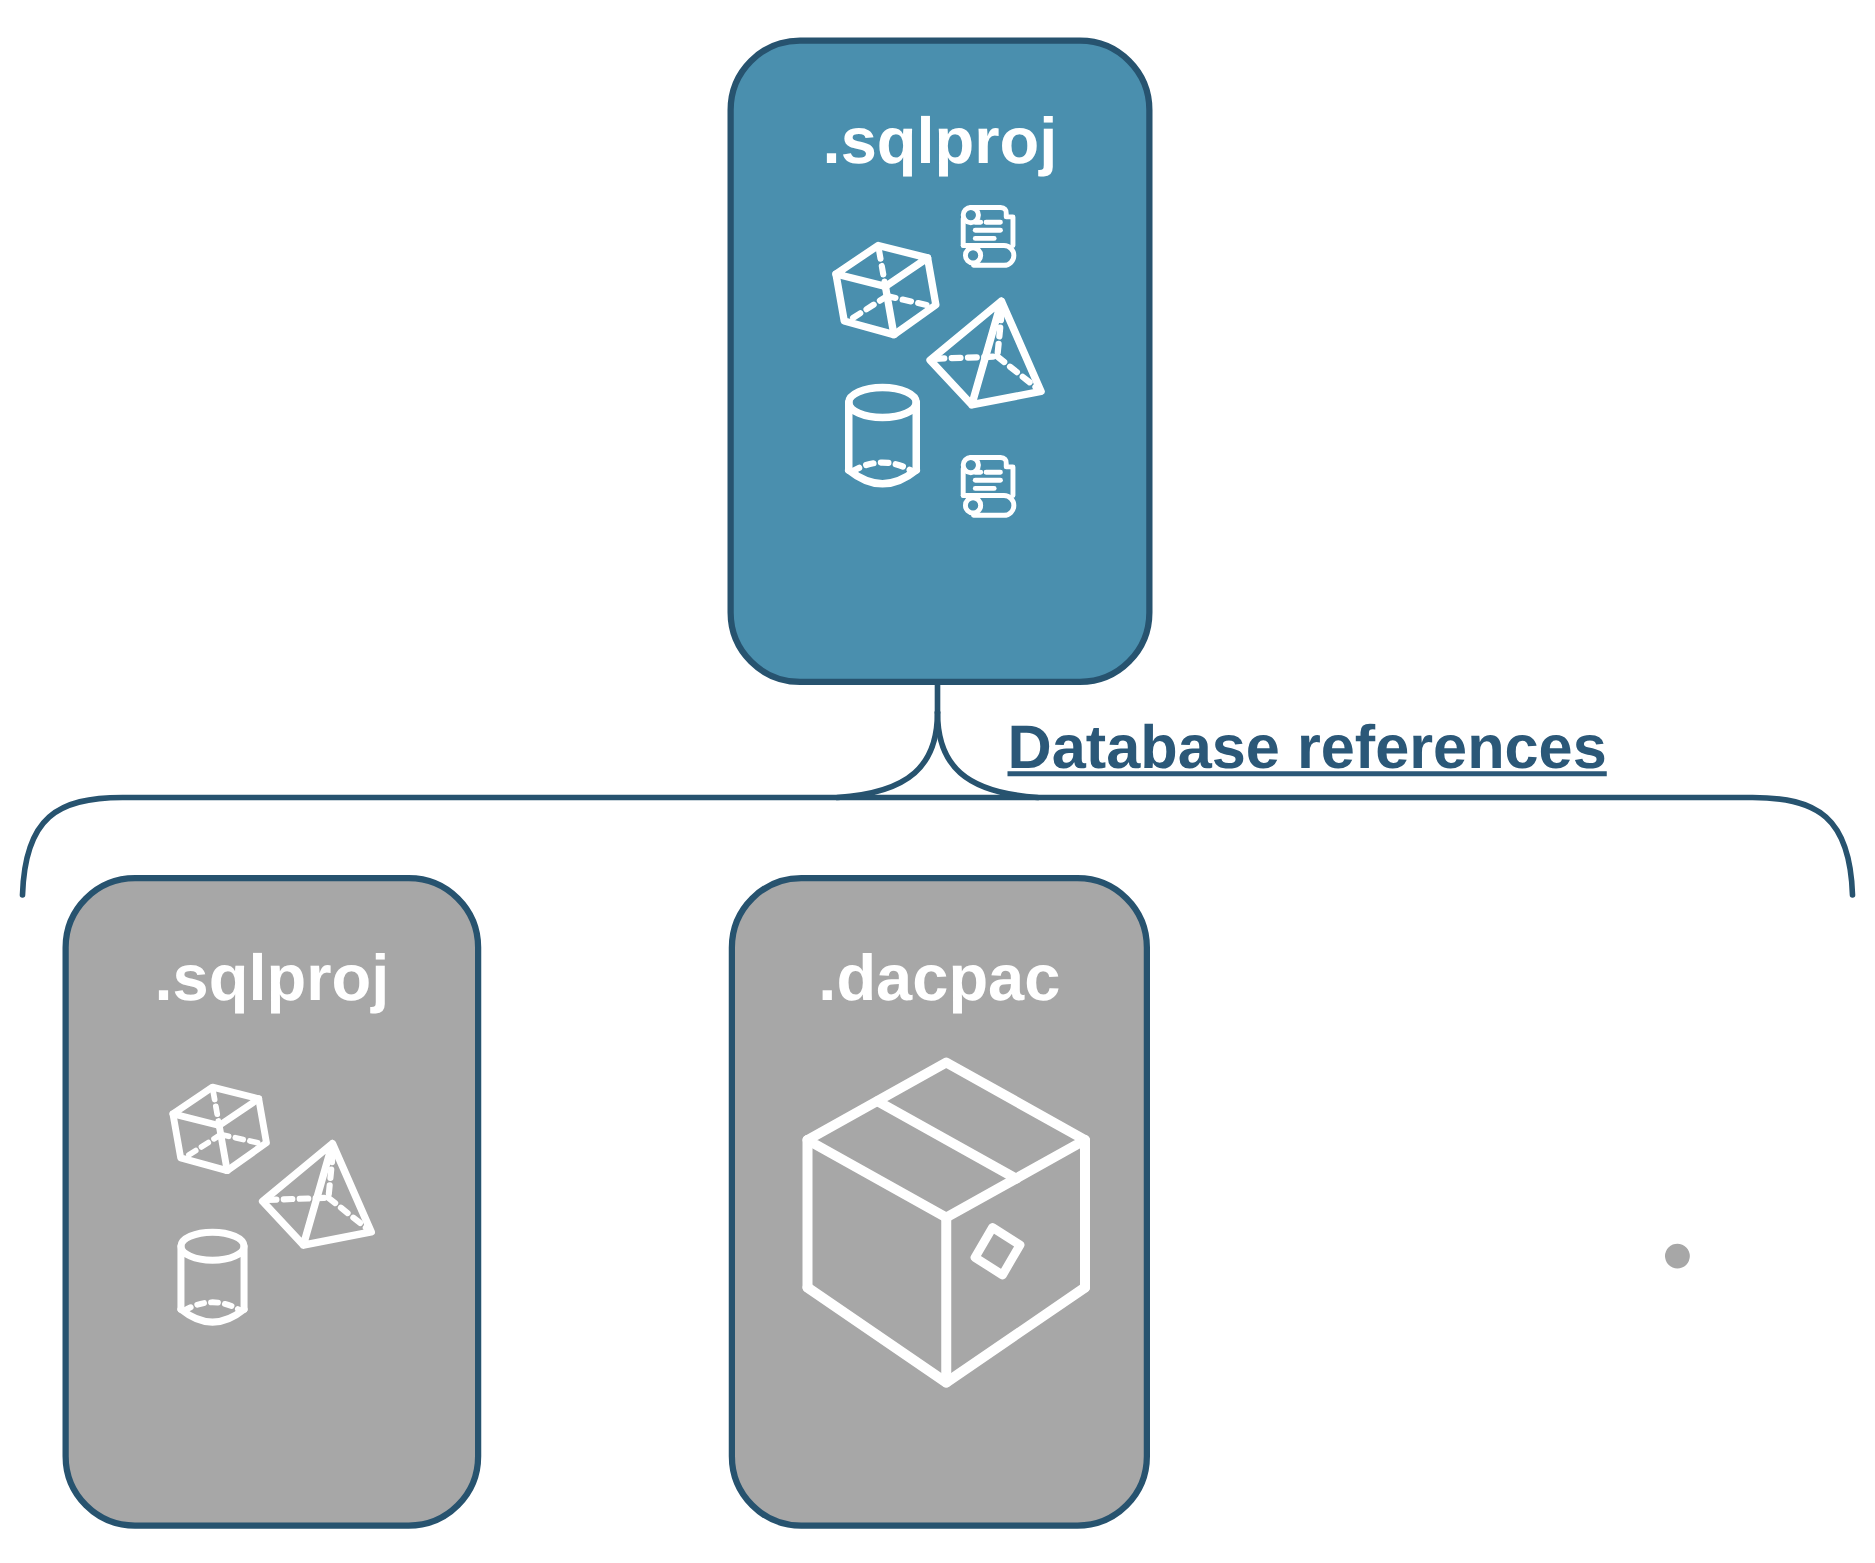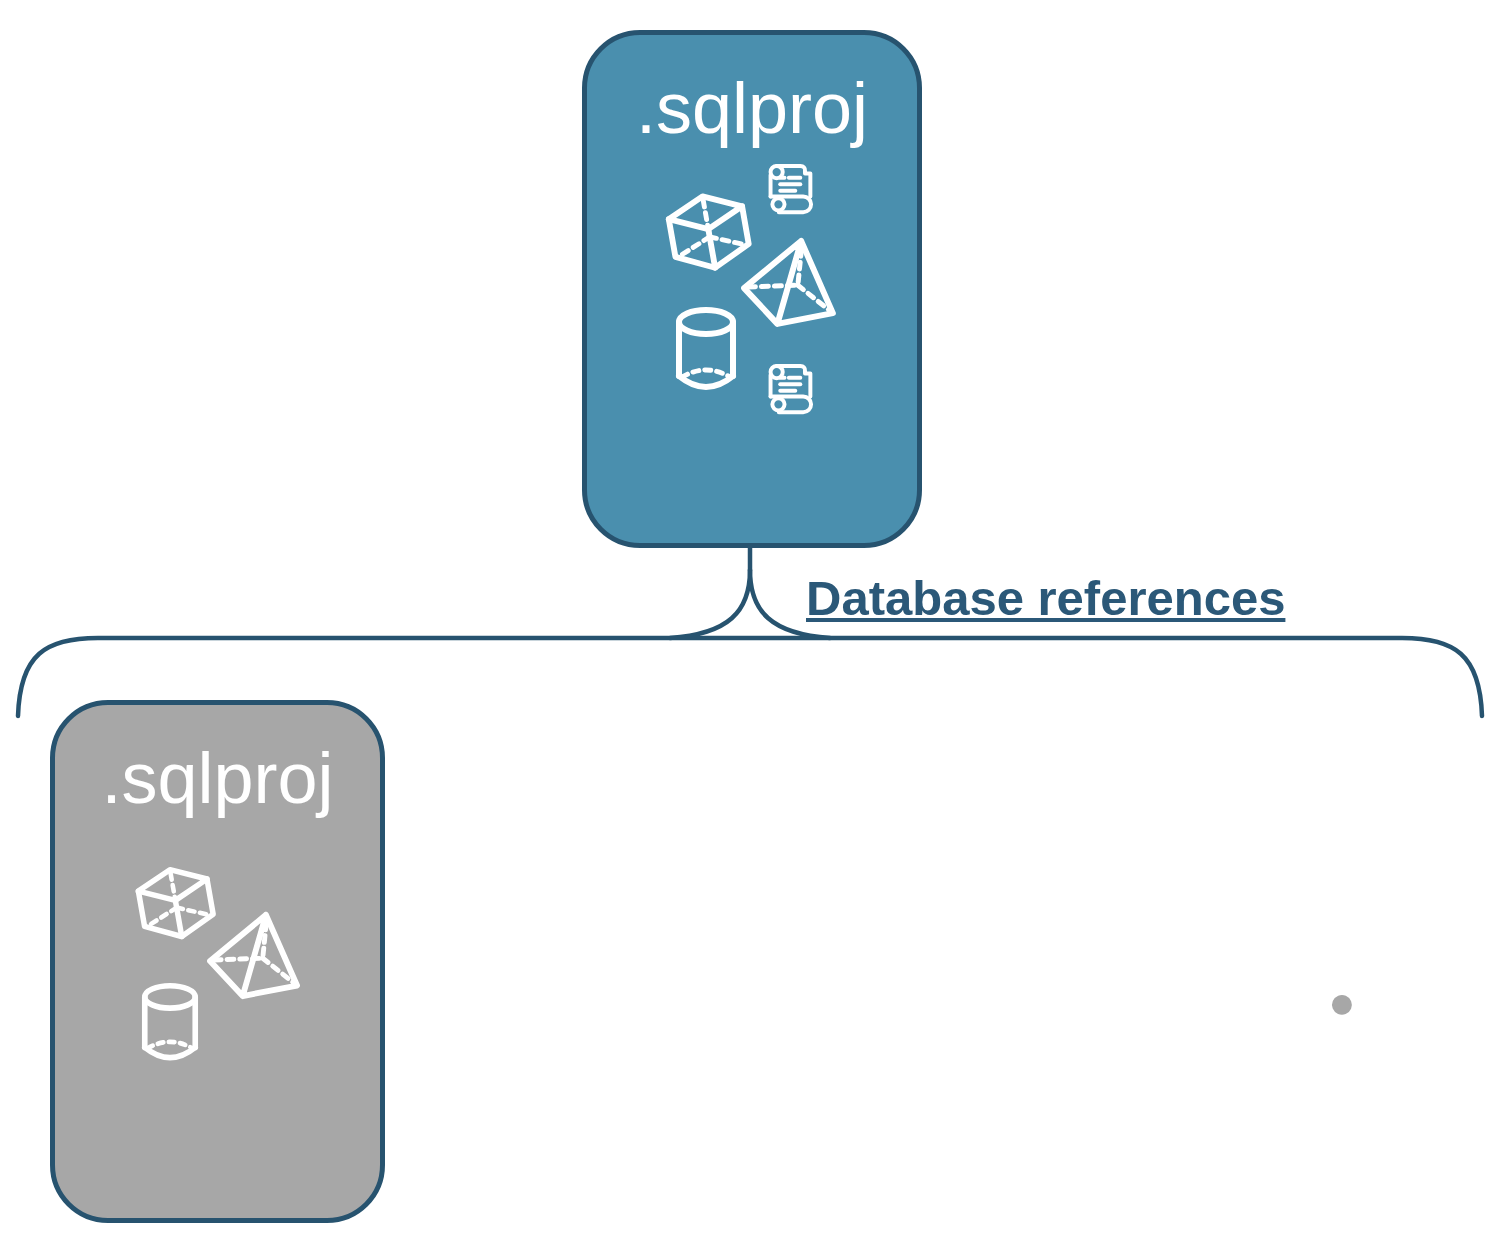--- a/index.html
+++ b/index.html
@@ -13,24 +13,24 @@
   .node{
     position:absolute;
     border:5px solid #27536F;
     border-radius:58px;
     box-sizing:border-box;
   }
   .node.root{background:#4A8FAE;}
   .node.child{background:#A7A7A7;}
   .node-title{
     display:block;
-    margin-top:34px;
+    margin-top:50px;
     text-align:center;
-    font-size:72px;
-    font-weight:normal;
+    font-size:52px;
+    font-weight:bold;
     color:#ffffff;
     letter-spacing:0px;
     line-height:1.1;
   }
   .icon{position:absolute;}
   .rot-n10{transform:rotate(-10deg);}
   .rot-p12{transform:rotate(12deg);}
   .connector-label{
     position:absolute;
     left:806px;top:572px;
@@ -153,20 +153,23 @@
 
   <svg class="icon" style="left:136px;top:982px;" width="68" height="86" viewBox="0 0 72 92">
     <g class="wire" stroke-width="6">
       <ellipse cx="36" cy="16" rx="27" ry="12"></ellipse>
       <path d="M9,16 V70 M63,16 V70"></path>
       <path d="M9,70 Q36,92 63,70"></path>
       <path d="M12,71 Q36,57 60,71" stroke-dasharray="6 6" stroke-width="5"></path>
     </g>
   </svg>
 
+  <div class="node child" style="left:583px;top:700px;width:337px;height:523px;">
+    <span class="node-title">.dacpac</span>
+  </div>
 
   <svg class="icon" style="left:636px;top:838px;" width="242" height="282" viewBox="0 0 242 282">
     <g class="wire" stroke-width="8">
       <path d="M121,12 L232,74 L121,136 L10,74 Z"></path>
       <path d="M66,43 L177,105"></path>
       <path d="M10,74 V192 M232,74 V192 M121,136 V268"></path>
       <path d="M10,192 L121,268 L232,192"></path>
       <path d="M158,144 L180,158 L166,182 L144,168 Z" stroke-width="7"></path>
     </g>
   </svg>

